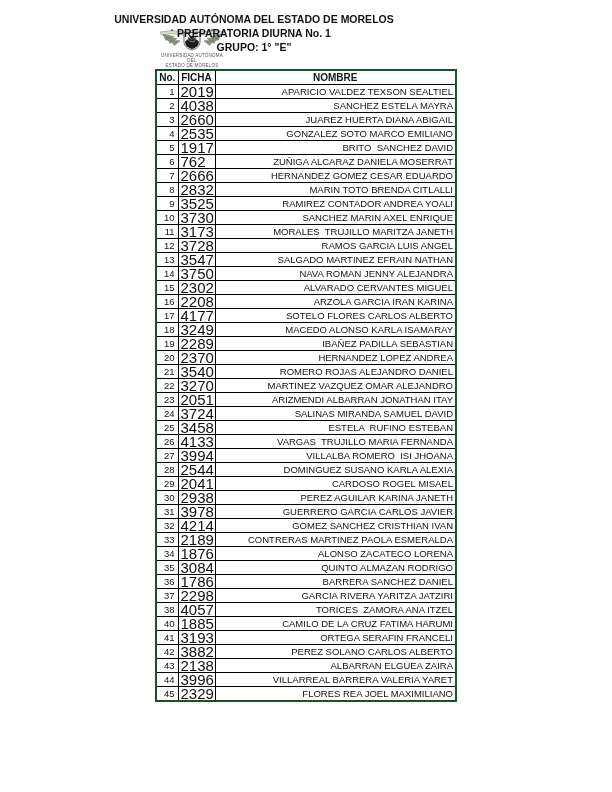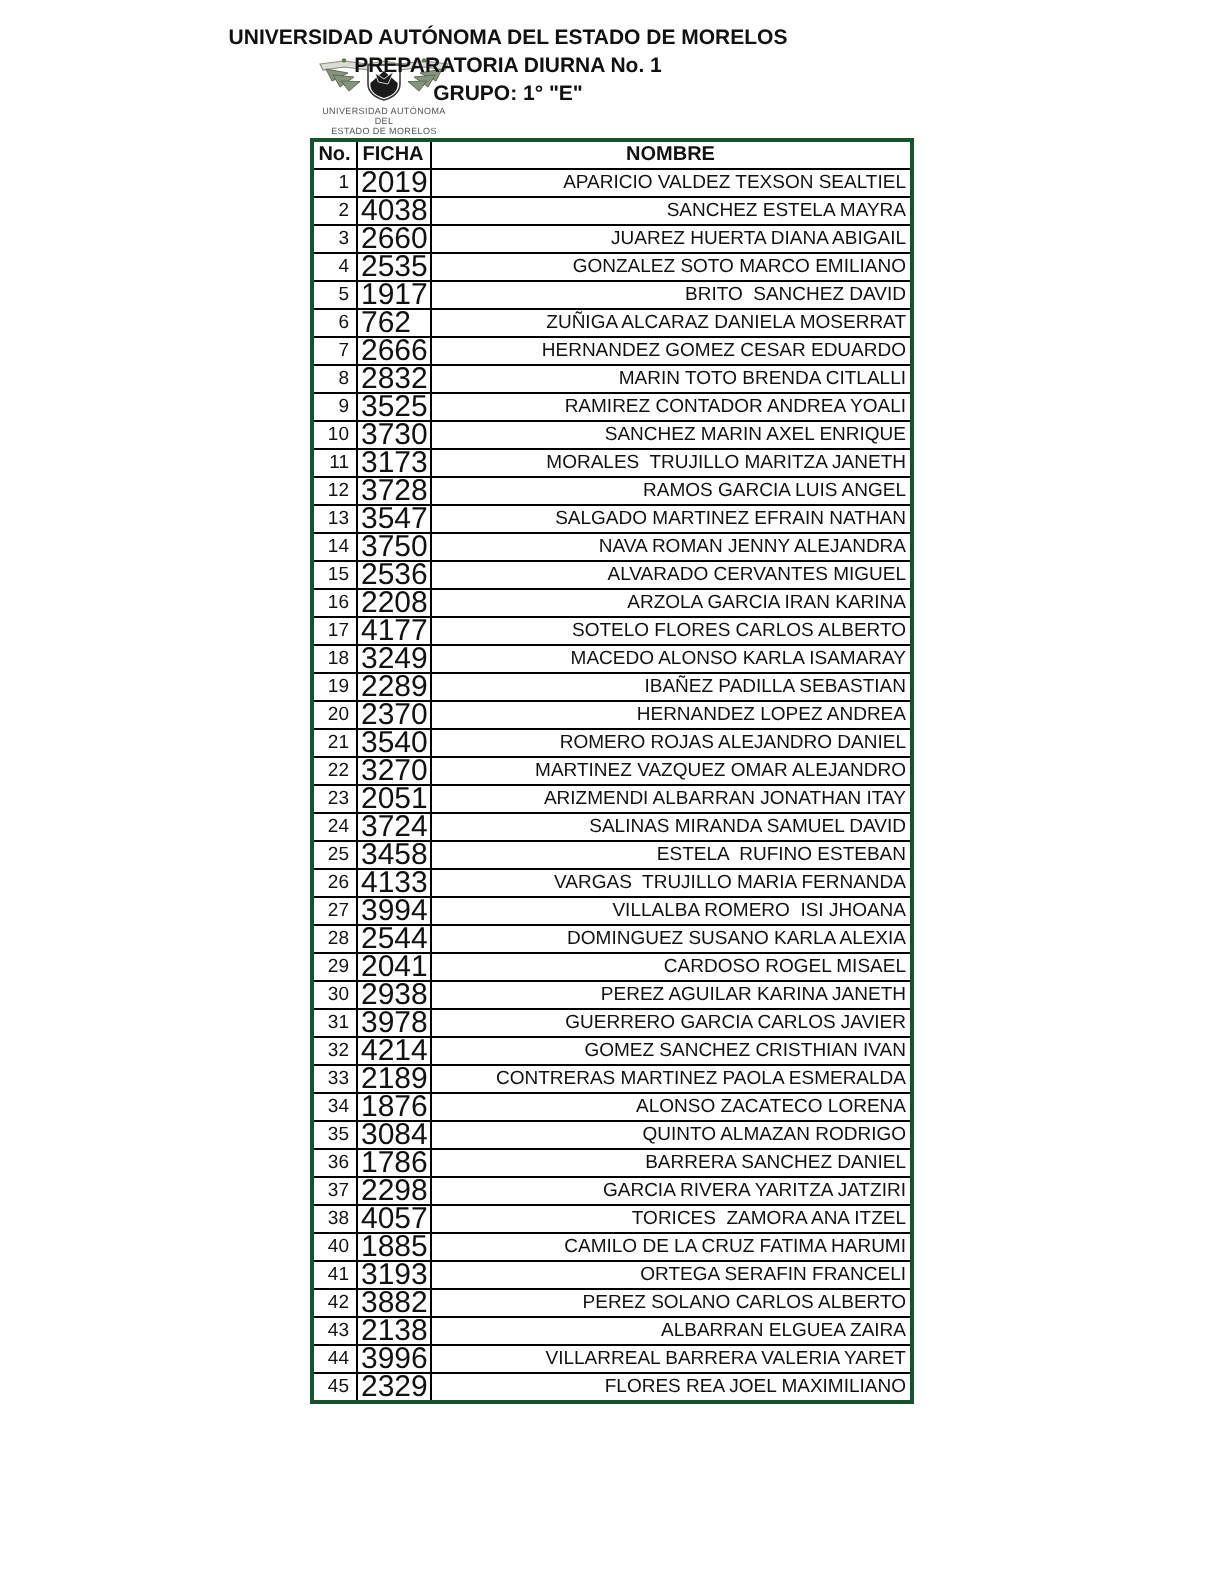--- a/index.html
+++ b/index.html
@@ -155,21 +155,21 @@
           <td class="c-ficha">3547</td>
           <td class="c-nombre">SALGADO MARTINEZ EFRAIN NATHAN</td>
         </tr>
         <tr>
           <td class="c-no">14</td>
           <td class="c-ficha">3750</td>
           <td class="c-nombre">NAVA ROMAN JENNY ALEJANDRA</td>
         </tr>
         <tr>
           <td class="c-no">15</td>
-          <td class="c-ficha">2536</td>
+          <td class="c-ficha">2302</td>
           <td class="c-nombre">ALVARADO CERVANTES MIGUEL</td>
         </tr>
         <tr>
           <td class="c-no">16</td>
           <td class="c-ficha">2208</td>
           <td class="c-nombre">ARZOLA GARCIA IRAN KARINA</td>
         </tr>
         <tr>
           <td class="c-no">17</td>
           <td class="c-ficha">4177</td>

